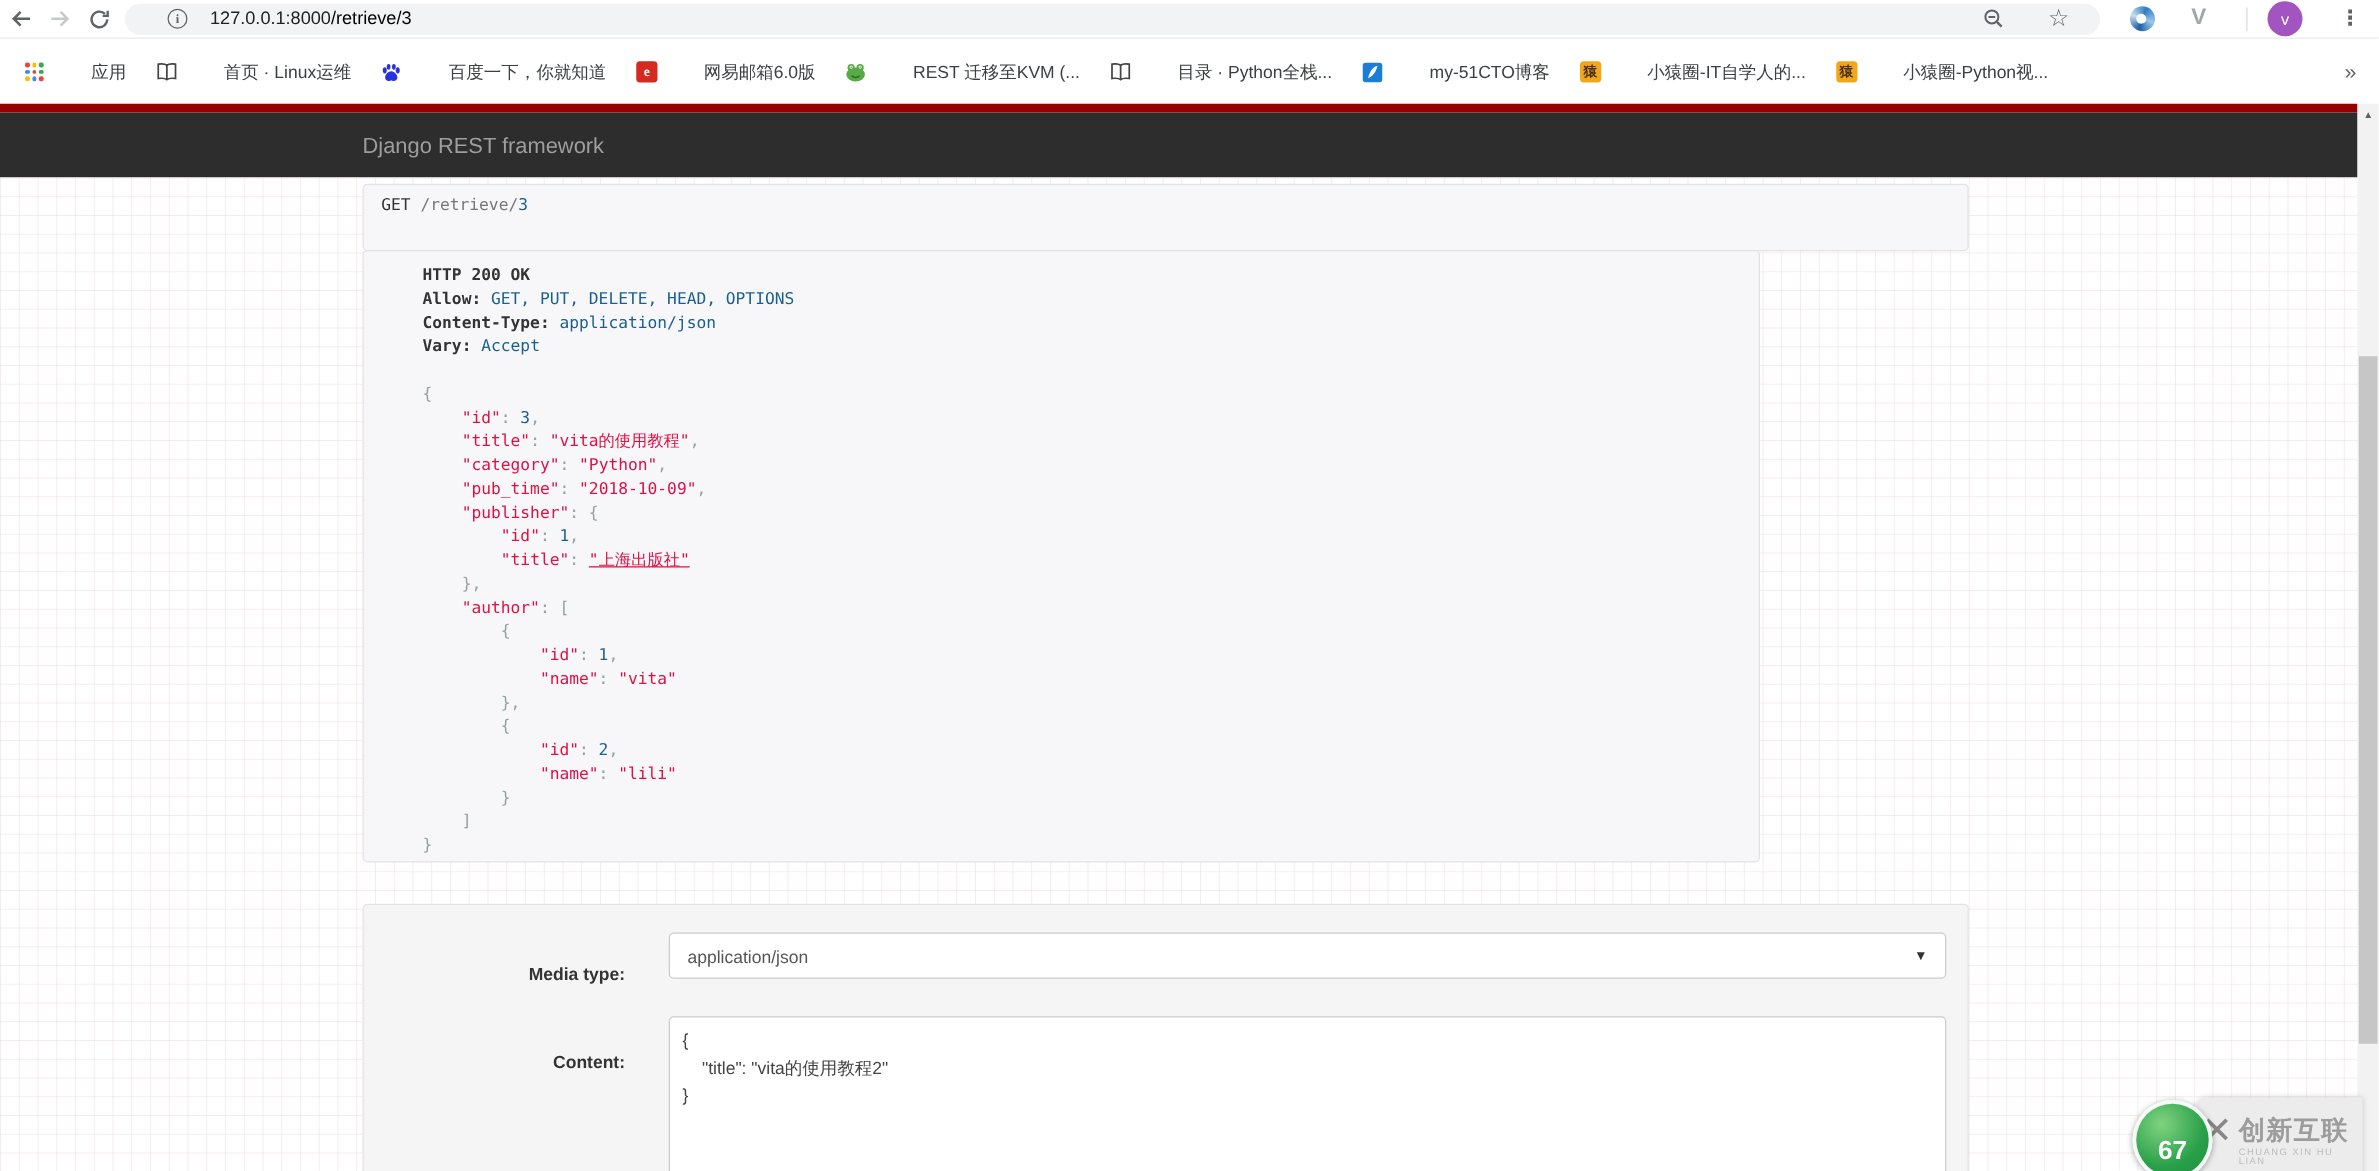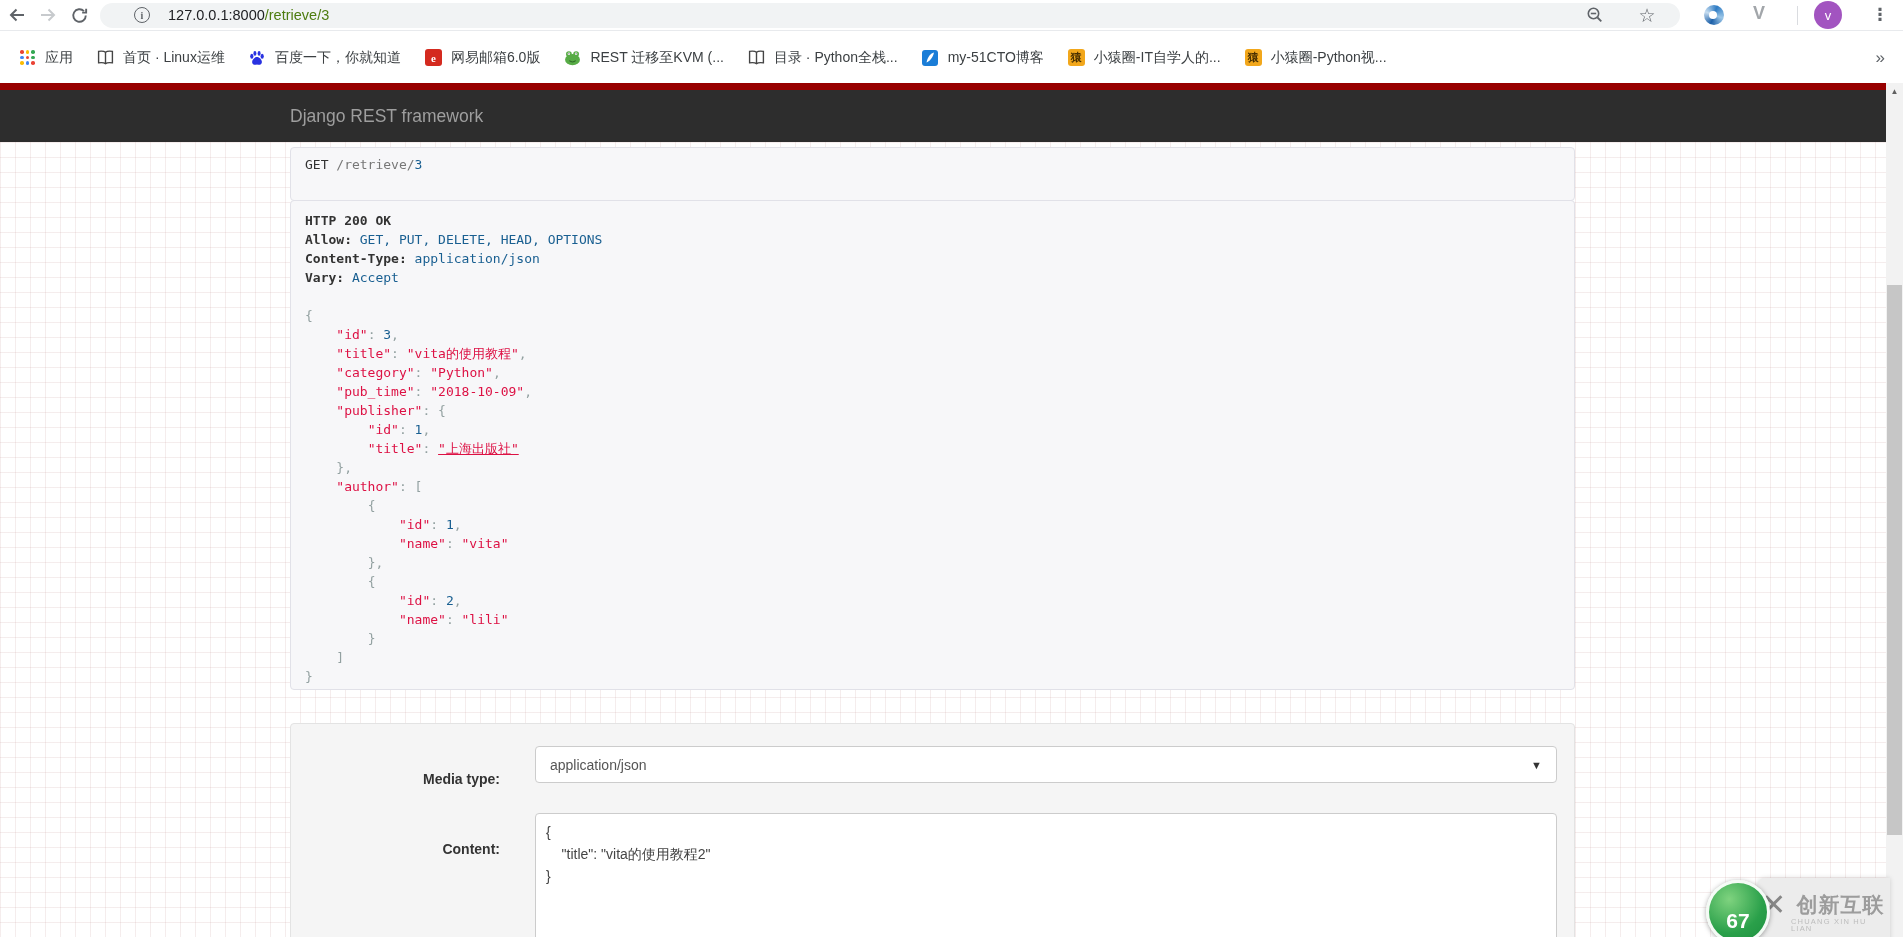--- a/index.html
+++ b/index.html
@@ -5,54 +5,54 @@
   * { margin:0; padding:0; box-sizing:border-box; }
   html,body { width:1903px; height:937px; overflow:hidden; }
   body { font-family:"Liberation Sans","DejaVu Sans",sans-serif; background:#fff; position:relative; }
 
   
   .toolbar { position:absolute; left:0; top:0; width:1903px; height:31px; background:#fff; border-bottom:1px solid #e8eaed; }
   .nav-btn { position:absolute; top:4px; width:22px; height:22px; display:flex; align-items:center; justify-content:center; cursor:pointer; }
   .url-pill { position:absolute; left:100px; top:3px; width:1580px; height:25px; background:#f1f3f4; border-radius:13px; display:flex; align-items:center; }
   .info-badge { position:absolute; left:34px; top:4px; width:16px; height:16px; border:1.5px solid #5f6368; border-radius:50%; color:#5f6368; font-size:10px; font-weight:bold; display:flex; align-items:center; justify-content:center; font-family:"Liberation Serif",serif; }
   .url-text { position:absolute; left:68px; top:4px; font-size:14.5px; color:#202124; white-space:nowrap; }
-  .url-text .path { color:#4d7c0f; }
+  .url-text .path { color:#000000; }
   .pill-icon { position:absolute; top:2px; width:20px; height:20px; display:flex; align-items:center; justify-content:center; }
   .star { color:#5f6368; font-size:19px; line-height:19px; }
   .ext-swirl { position:absolute; left:1704px; top:5px; width:20px; height:20px; border-radius:50%; background:conic-gradient(from 20deg,#2f7cc4,#9cc7e8,#1b5fa8,#c7ddf0,#2f7cc4); }
   .ext-swirl::after { content:""; position:absolute; left:5px; top:6px; width:8px; height:8px; background:#fff; border-radius:50%; }
   .ext-v { position:absolute; left:1753px; top:3px; font-size:18px; font-weight:bold; color:#a2a6aa; }
   .tb-sep { position:absolute; left:1797px; top:6px; width:1px; height:19px; background:#dadce0; }
   .avatar { position:absolute; left:1814px; top:1px; width:28px; height:28px; border-radius:50%; background:#a254c0; color:#fff; font-size:13px; display:flex; align-items:center; justify-content:center; }
   .menu-dots { position:absolute; left:1868px; top:3px; width:24px; height:24px; color:#5f6368; font-size:17px; font-weight:bold; text-align:center; line-height:24px; }
 
   
   .bookmarks { position:absolute; left:0; top:32px; width:1903px; height:51px; background:#fff; display:flex; align-items:center; padding-left:10px; gap:6px; }
   .bm-item { display:flex; align-items:center; gap:9px; padding:4px 9px; border-radius:4px; cursor:pointer; white-space:nowrap; }
-  .bm-label { font-size:14px; color:#3c4043; }
+  .bm-label { font-size:14px; color:#3c4043;margin-left:28px; }
   .bm-ico { width:17px; height:17px; display:inline-flex; align-items:center; justify-content:center; flex:none; }
   .ic-grid { width:15px; height:15px; display:grid; grid-template-columns:repeat(3,1fr); gap:2px; }
   .ic-grid i { width:3.5px; height:3.5px; border-radius:50%; display:block; }
   .bm-monkey { width:17px; height:17px; background:#f2a71b; border-radius:3px; color:#4a3000; font-size:11px; font-weight:bold; display:flex; align-items:center; justify-content:center; }
   .bm-ne { width:17px; height:17px; background:#d42a1f; border-radius:3px; color:#fff; font-size:11px; font-weight:bold; display:flex; align-items:center; justify-content:center; font-family:"Liberation Serif",serif; }
   .bm-overflow { margin-left:auto; margin-right:18px; color:#5f6368; font-size:17px; cursor:pointer; }
 
   
   .redline { position:absolute; left:0; top:83px; width:1886px; height:7px; background:#970000; }
   .drf-navbar { position:absolute; left:0; top:90px; width:1886px; height:52px; background:#2d2d2d; }
   .drf-brand { position:absolute; left:290px; top:16px; color:#9e9e9e; font-size:17.5px; }
   .page { position:absolute; left:0; top:142px; width:1886px; height:795px; background:#fff; }
   .page::before { content:""; position:absolute; inset:0;
     background-image:linear-gradient(rgba(219,190,190,.28) 1px,transparent 1px),
                      linear-gradient(90deg,rgba(219,190,190,.28) 1px,transparent 1px);
     background-size:15px 15px; }
 
   .mono, pre { font-family:"DejaVu Sans Mono","Liberation Mono",monospace; }
   .get-box { position:absolute; left:290px; top:5px; width:1285px; height:54px; background:#f7f7f9; border:1px solid #e1e1e8; border-radius:4px; font-size:13px; color:#333; padding:9px 14px; }
-  .resp-box { position:absolute; left:290px; top:58px; width:1285px; height:490px; background:#f7f7f9; border:1px solid #e1e1e8; border-radius:4px; overflow:hidden; }
+  .resp-box { position:absolute; left:290px; top:58px; width:1118px; height:490px; background:#f7f7f9; border:1px solid #e1e1e8; border-radius:4px; overflow:hidden;padding-left:33px; }
   .resp-box pre { padding:10px 14px; font-size:13px; line-height:19px; color:#333; white-space:pre; }
   pre b { font-weight:bold; color:#333; }
   .str { color:#dd1144; }
   .str.u { text-decoration:underline; }
   .lit { color:#195f91; }
   .pun { color:#93a1a1; }
   .pth { color:#777; }
 
   
   .form-panel { position:absolute; left:290px; top:581px; width:1285px; height:260px; background:#f5f5f5; border:1px solid #e3e3e3; border-radius:4px; }
@@ -62,21 +62,21 @@
   .content-area { position:absolute; left:244px; top:89px; width:1022px; height:180px; background:#fff; border:1px solid #ccc; border-radius:4px; resize:none; padding:7px 10px; font-family:"Liberation Sans","DejaVu Sans",sans-serif; font-size:14px; line-height:22px; color:#444; outline:none; }
 
   
   .scrollbar { position:absolute; left:1886px; top:83px; width:17px; height:854px; background:#f2f2f2; }
   .scroll-up { width:17px; height:17px; color:#606060; font-size:8px; text-align:center; line-height:17px; cursor:pointer; }
   .scroll-thumb { position:absolute; left:1px; top:119px; width:15px; height:550px; background:#c6c6c6; cursor:pointer; }
 
   
   .wm-box { position:absolute; left:1757px; top:878px; width:133px; height:70px; background:#ececec; border-radius:8px 0 0 0; box-shadow:0 0 5px rgba(0,0,0,.15); display:flex; align-items:center; padding-left:34px; gap:7px; z-index:6; }
   .wm-x { font-size:30px; font-weight:900; color:#878787; line-height:30px; position:absolute; left:4px; top:12px; }
-  .wm-text { display:flex; flex-direction:column; line-height:1;align-items:center; }
+  .wm-text { display:flex; flex-direction:column; line-height:1; }
   .wm-brand { font-size:21px; font-weight:bold; color:#9c9c9c; letter-spacing:1px; }
   .wm-sub { font-size:7.5px; color:#bdbdbd; letter-spacing:1.2px; margin-top:3px; }
   .wm-circle { position:absolute; left:1706px; top:880px; width:64px; height:64px; border-radius:50%; border:3px solid rgba(255,255,255,.95); background:radial-gradient(circle at 35% 28%,#7fd37f,#2aa04a 60%,#1d8f3f); box-shadow:0 1px 5px rgba(0,0,0,.35); color:#fff; font-size:21px; font-weight:bold; display:flex; align-items:flex-end; justify-content:center; padding-bottom:8px; z-index:7; }
 
   svg { display:block; }
 </style>
 </head>
 <body>
 
 <div class="toolbar">

